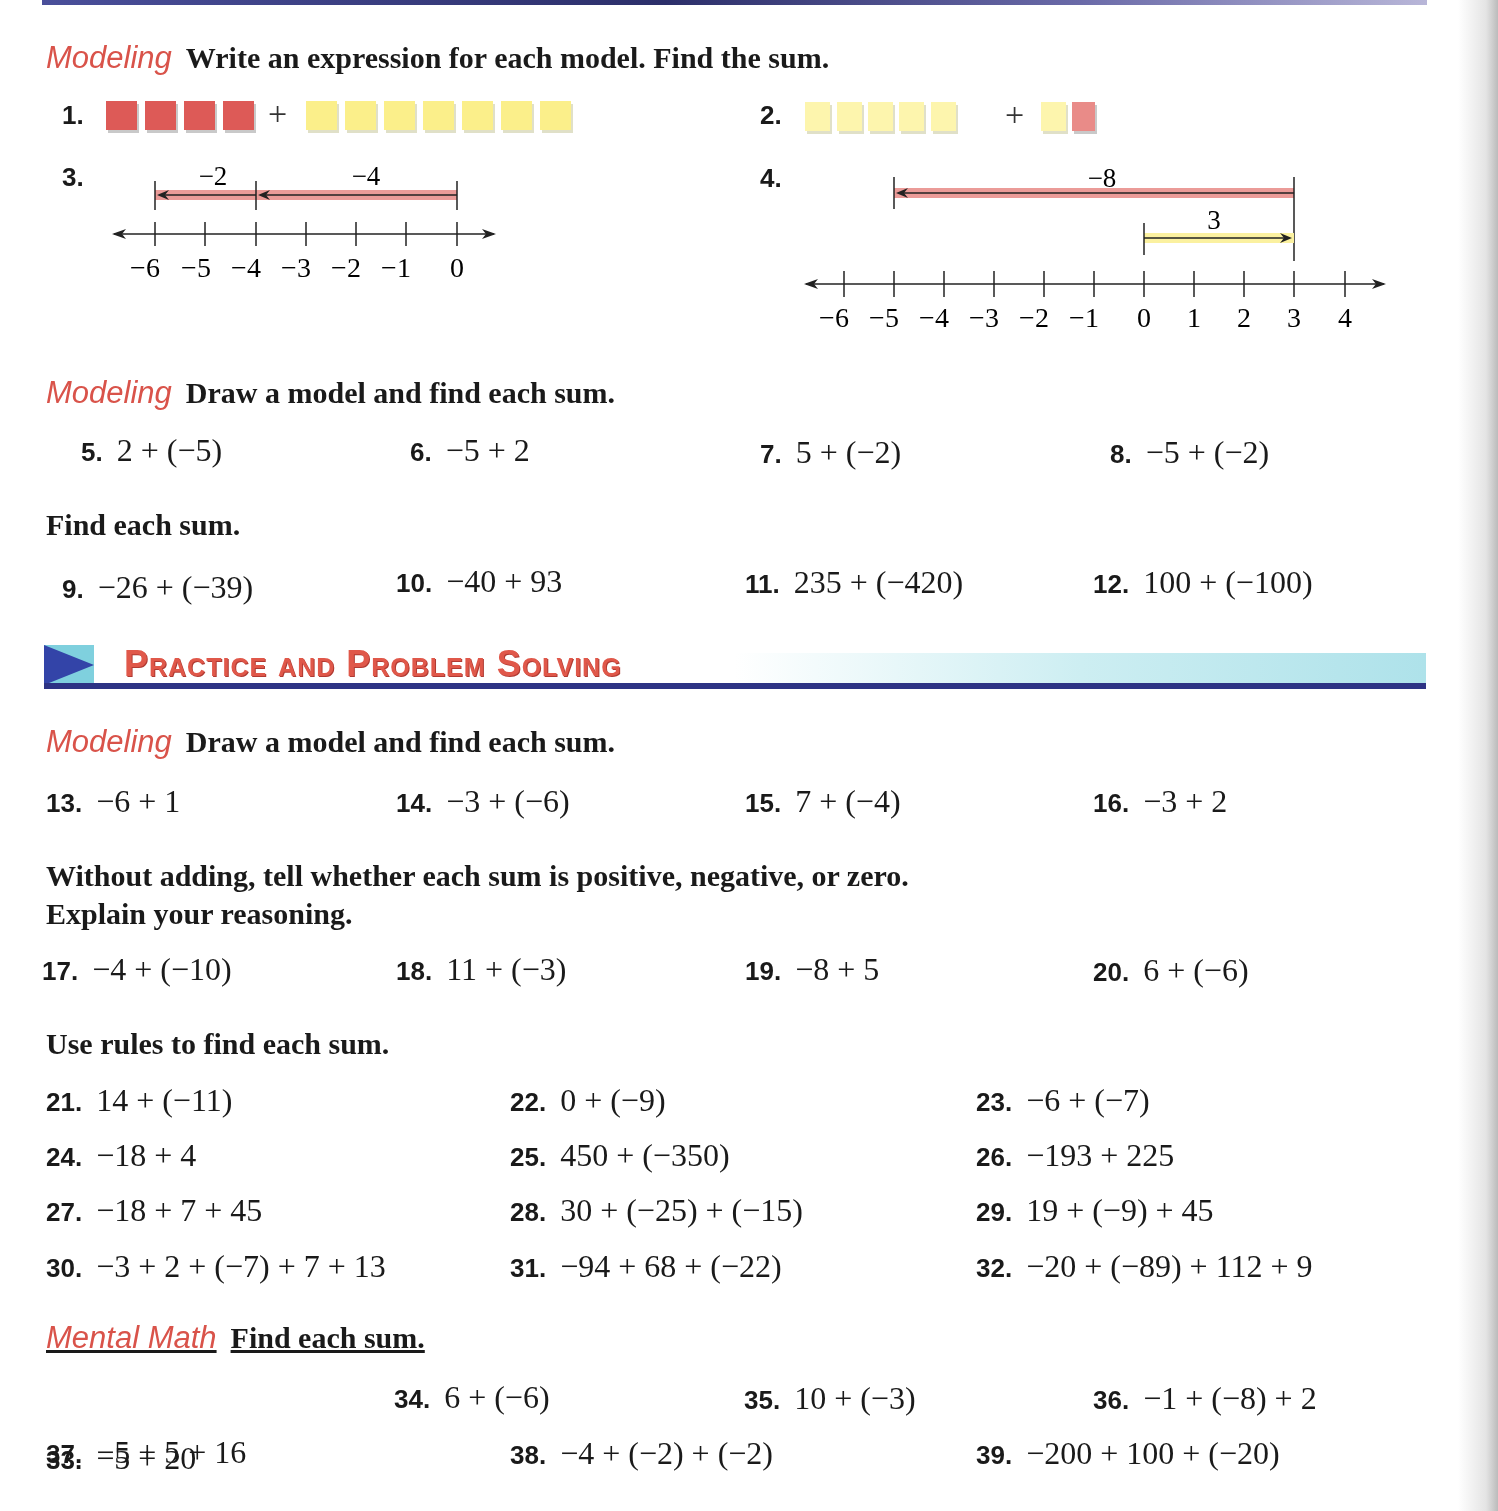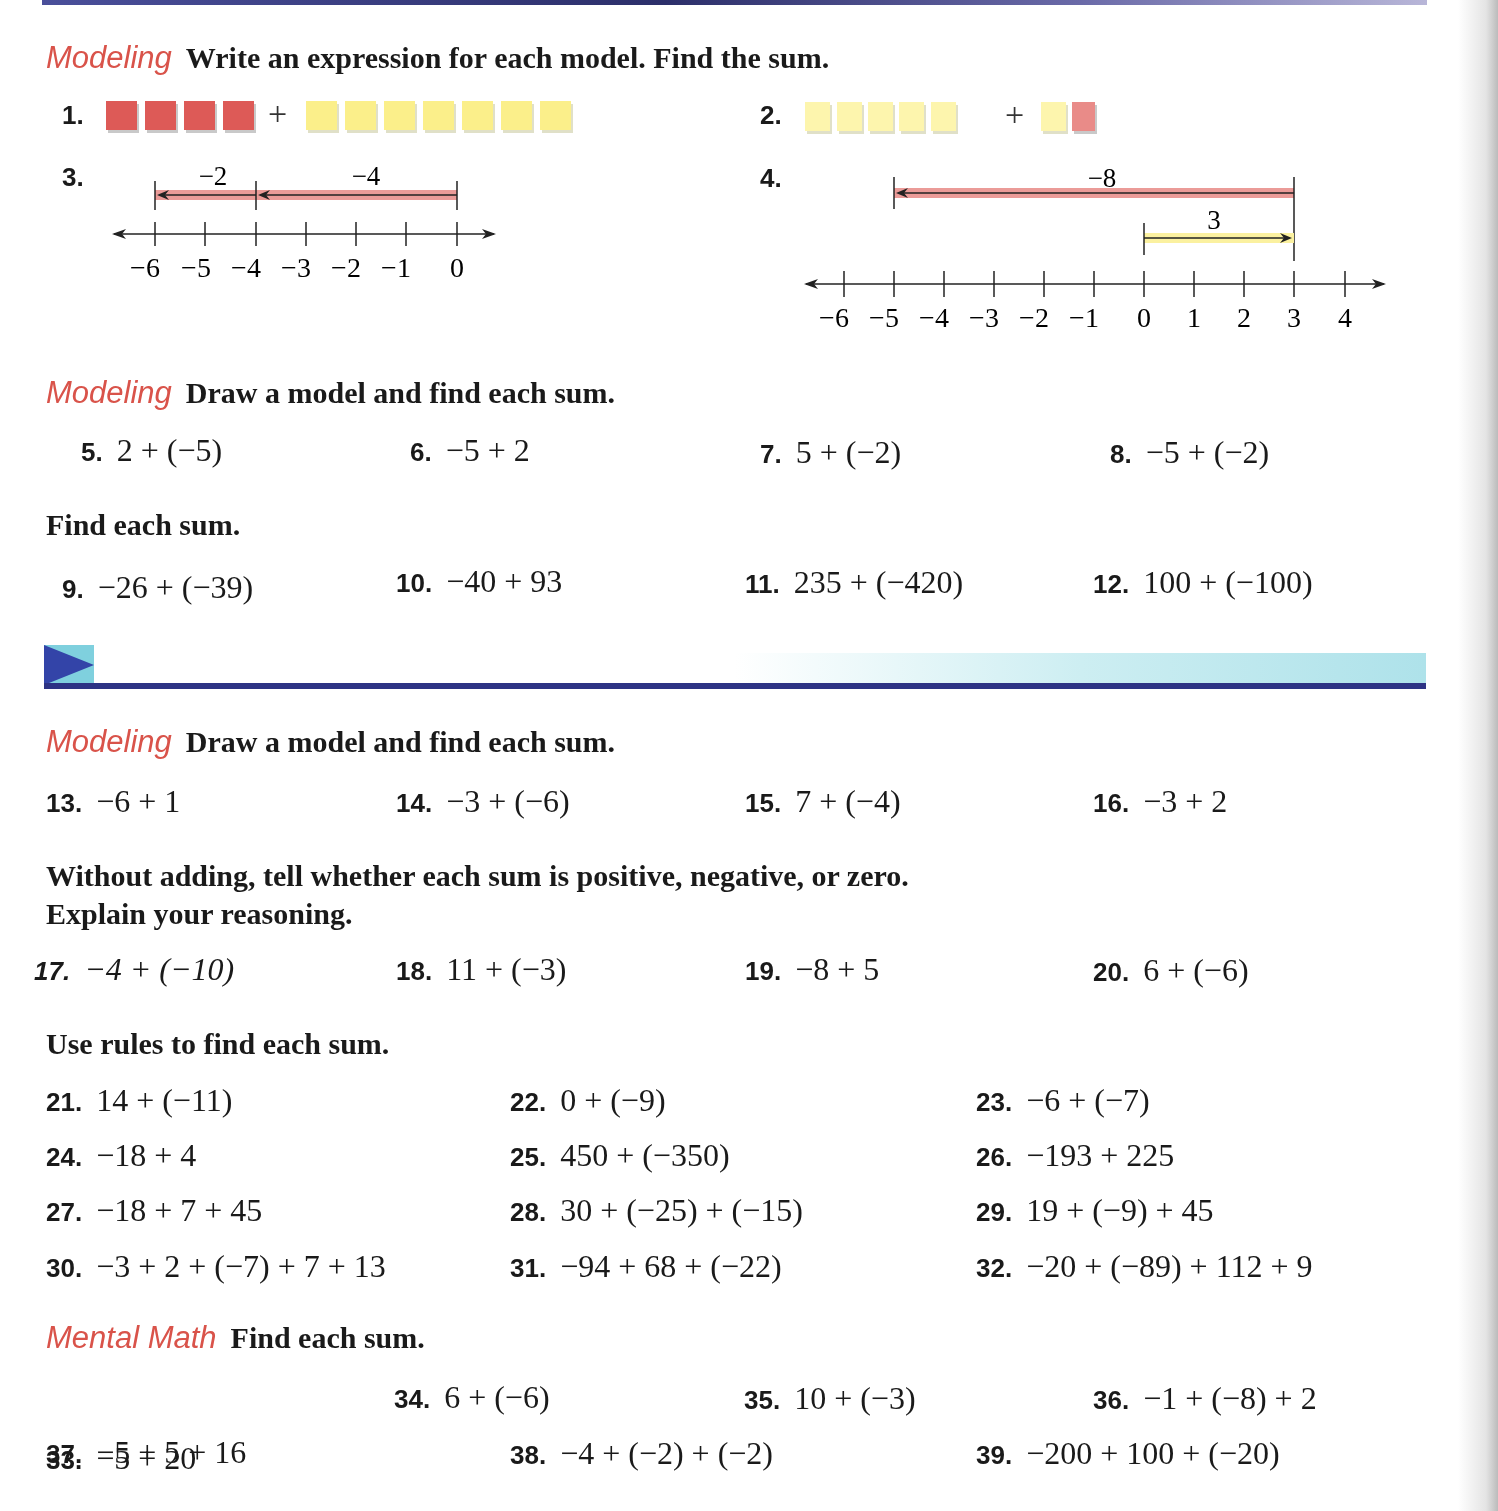--- a/index.html
+++ b/index.html
@@ -201,35 +201,36 @@
 <div class="abs prob" style="left:745px; top:564px;"><span class="num">11.</span><span>235 + (−420)</span></div>
 <div class="abs prob" style="left:1093px; top:564px;"><span class="num">12.</span><span>100 + (−100)</span></div>
 
 <div class="abs banner">
   <div class="abs banner-stripe"></div>
   <svg class="abs" style="left:0; top:0;" width="52" height="46">
     <rect x="0" y="2" width="50" height="40" fill="#7fd0de"></rect>
     <polygon points="0,2 50,22 0,42" fill="#3344a8"></polygon>
   </svg>
   <div class="abs banner-rule"></div>
+  <div class="abs banner-title">Practice and Problem Solving</div>
 </div>
 
 <div class="abs hdr" style="left:46px; top:724px;">
   <span class="tag">Modeling</span><span>Draw a model and find each sum.</span>
 </div>
 
 <div class="abs prob" style="left:46px; top:783px;"><span class="num">13.</span><span>−6 + 1</span></div>
 <div class="abs prob" style="left:396px; top:783px;"><span class="num">14.</span><span>−3 + (−6)</span></div>
 <div class="abs prob" style="left:745px; top:783px;"><span class="num">15.</span><span>7 + (−4)</span></div>
 <div class="abs prob" style="left:1093px; top:783px;"><span class="num">16.</span><span>−3 + 2</span></div>
 
 <div class="abs plain-hdr" style="left:46px; top:857px;">Without adding, tell whether each sum is positive, negative, or zero.</div>
 <div class="abs plain-hdr" style="left:46px; top:895px;">Explain your reasoning.</div>
 
-<div class="abs prob" style="left:34px; top:951px;font-style:italic;"><span class="num">17.</span><span>−4 + (−10)</span></div>
+<div class="abs prob" style="left:42px; top:951px;"><span class="num">17.</span><span>−4 + (−10)</span></div>
 <div class="abs prob" style="left:396px; top:951px;"><span class="num">18.</span><span>11 + (−3)</span></div>
 <div class="abs prob" style="left:745px; top:951px;"><span class="num">19.</span><span>−8 + 5</span></div>
 <div class="abs prob" style="left:1093px; top:952px;"><span class="num">20.</span><span>6 + (−6)</span></div>
 
 <div class="abs plain-hdr" style="left:46px; top:1025px;">Use rules to find each sum.</div>
 
 <div class="abs prob" style="left:46px; top:1082px;"><span class="num">21.</span><span>14 + (−11)</span></div>
 <div class="abs prob" style="left:510px; top:1082px;"><span class="num">22.</span><span>0 + (−9)</span></div>
 <div class="abs prob" style="left:976px; top:1082px;"><span class="num">23.</span><span>−6 + (−7)</span></div>
 
@@ -238,21 +239,21 @@
 <div class="abs prob" style="left:976px; top:1137px;"><span class="num">26.</span><span>−193 + 225</span></div>
 
 <div class="abs prob" style="left:46px; top:1192px;"><span class="num">27.</span><span>−18 + 7 + 45</span></div>
 <div class="abs prob" style="left:510px; top:1192px;"><span class="num">28.</span><span>30 + (−25) + (−15)</span></div>
 <div class="abs prob" style="left:976px; top:1192px;"><span class="num">29.</span><span>19 + (−9) + 45</span></div>
 
 <div class="abs prob" style="left:46px; top:1248px;"><span class="num">30.</span><span>−3 + 2 + (−7) + 7 + 13</span></div>
 <div class="abs prob" style="left:510px; top:1248px;"><span class="num">31.</span><span>−94 + 68 + (−22)</span></div>
 <div class="abs prob" style="left:976px; top:1248px;"><span class="num">32.</span><span>−20 + (−89) + 112 + 9</span></div>
 
-<div class="abs hdr" style="left:46px; top:1320px;">
+<div class="abs hdr" style="left:46px; top:1320px;text-decoration:underline;">
   <span class="tag">Mental Math</span><span>Find each sum.</span>
 </div>
 
 <div class="abs prob" style="left:46px; top:1440px;"><span class="num">33.</span><span>−5 + 20</span></div>
 <div class="abs prob" style="left:394px; top:1379px;"><span class="num">34.</span><span>6 + (−6)</span></div>
 <div class="abs prob" style="left:744px; top:1380px;"><span class="num">35.</span><span>10 + (−3)</span></div>
 <div class="abs prob" style="left:1093px; top:1380px;"><span class="num">36.</span><span>−1 + (−8) + 2</span></div>
 
 <div class="abs prob" style="left:46px; top:1434px;"><span class="num">37.</span><span>−5 + 5 + 16</span></div>
 <div class="abs prob" style="left:510px; top:1435px;"><span class="num">38.</span><span>−4 + (−2) + (−2)</span></div>

